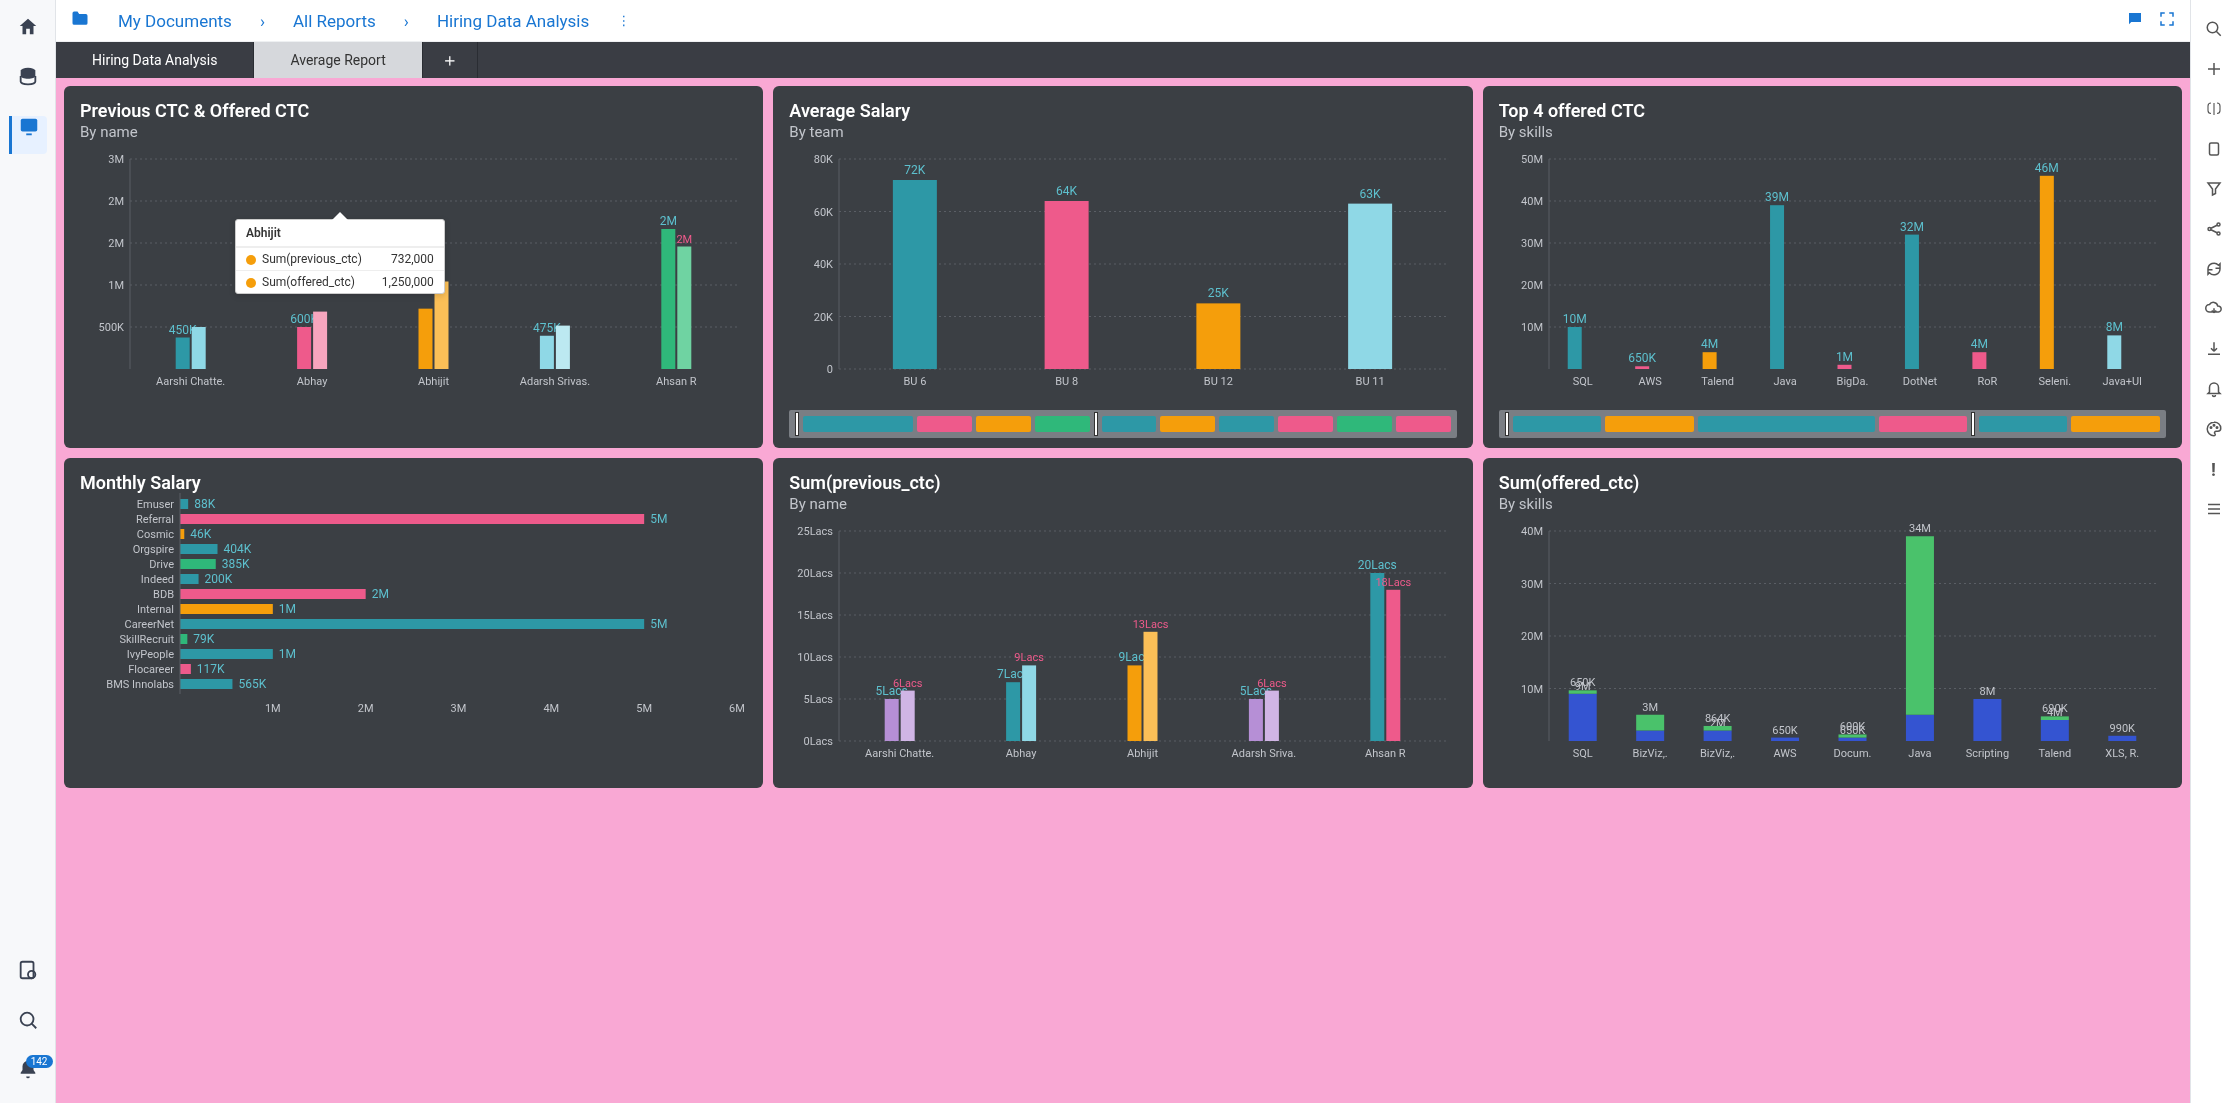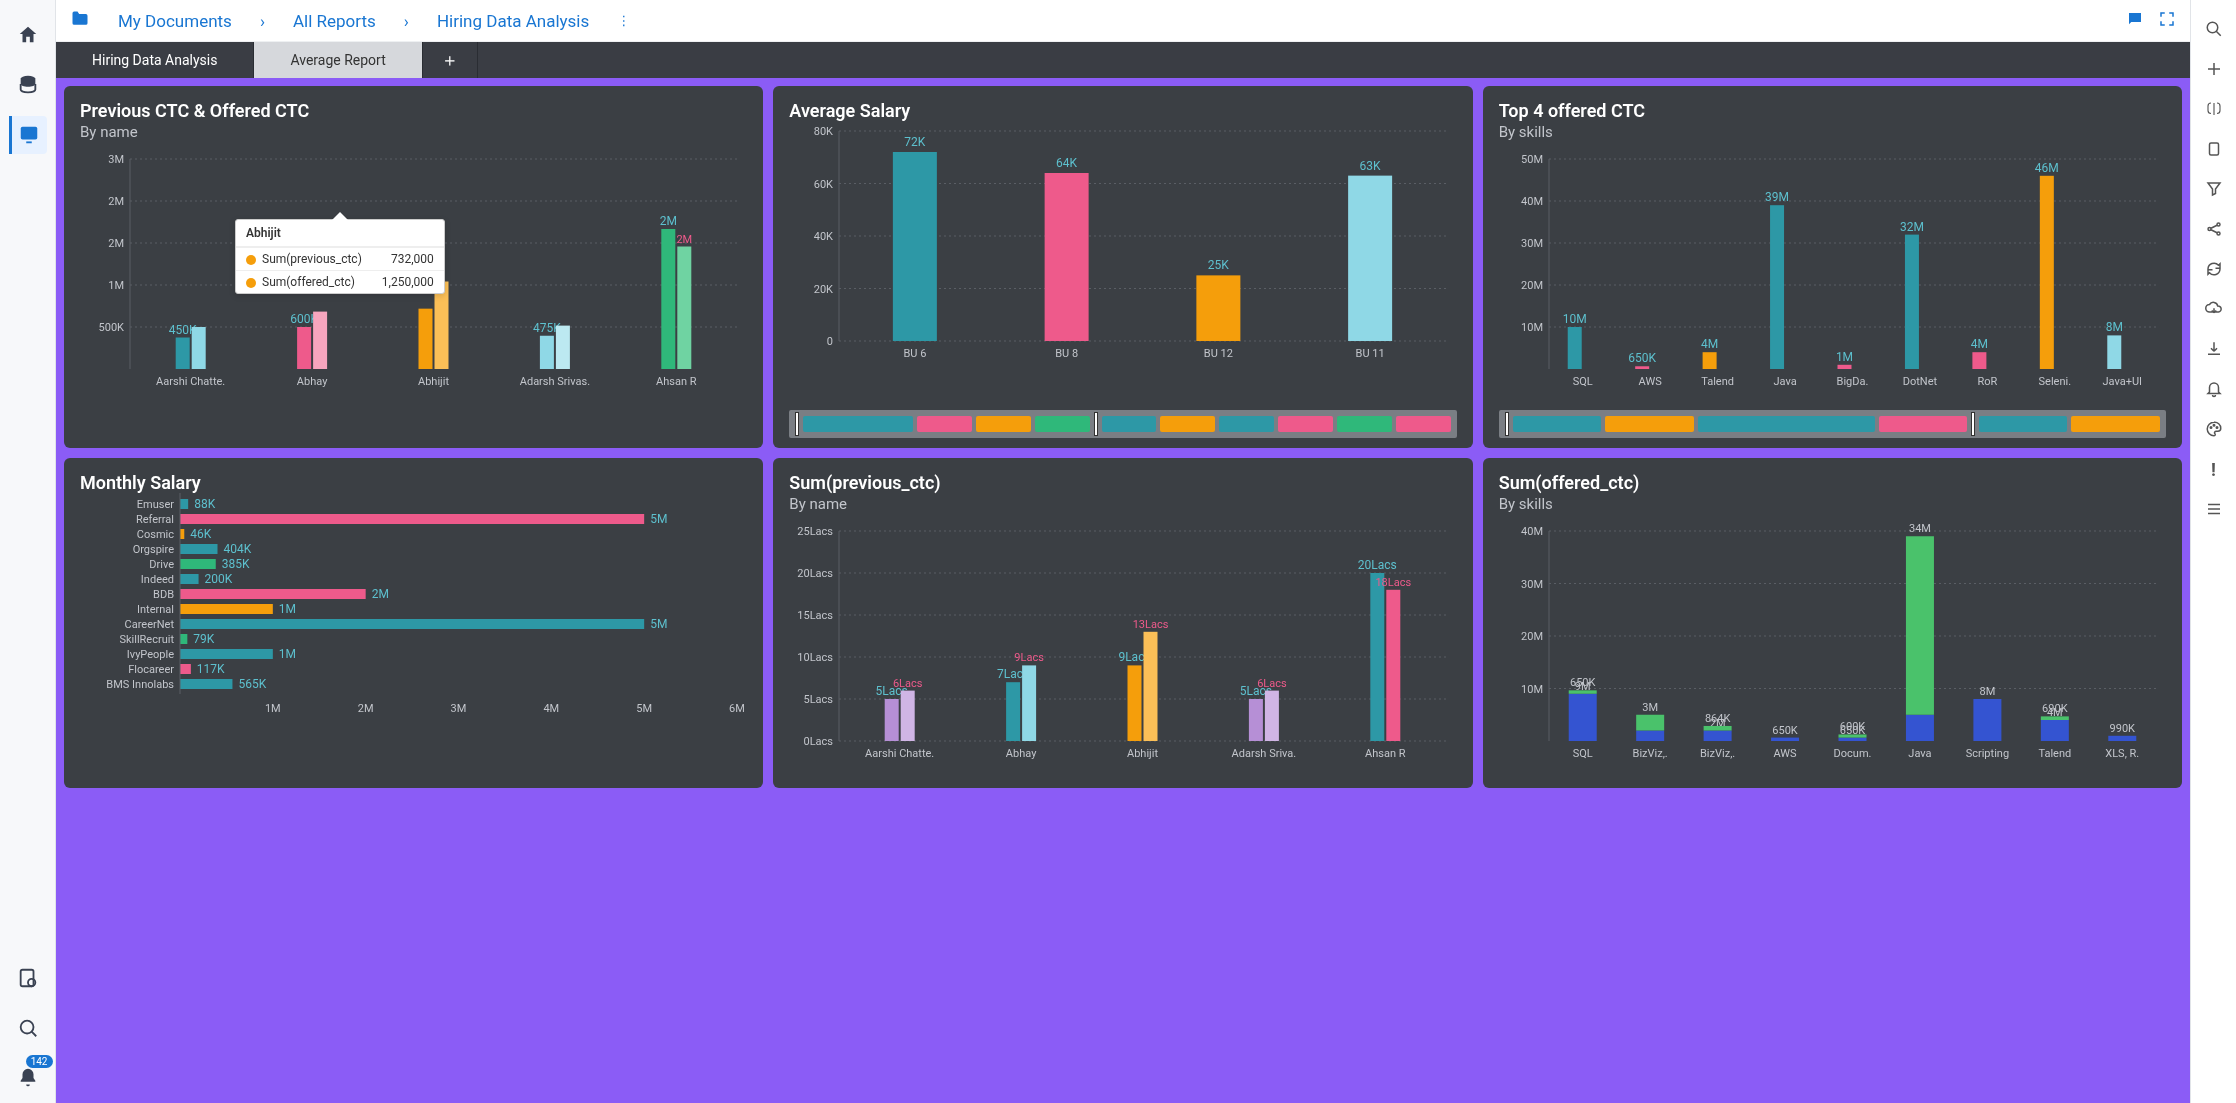--- a/index.html
+++ b/index.html
@@ -1,21 +1,21 @@
 <!DOCTYPE html>
 <html><head>
 <meta charset="utf-8">
 <style>
   * { box-sizing: border-box; margin: 0; padding: 0; font-family: -apple-system, "Segoe UI", Roboto, sans-serif; }
   body { background: #fff; color: #333; font-size: 13px; overflow: hidden; }
   .app { display: flex; height: 100vh; }
 
   
   .left-rail { width: 56px; background: #f7f8fa; border-right: 1px solid #e1e4e8; display: flex; flex-direction: column; align-items: center; padding-top: 10px; }
-  .left-rail .rail-icon { width: 38px; height: 38px; display: flex; align-items: center; justify-content: center; margin: 6px 0; cursor: pointer; border-radius: 4px; color: #3a4252; }
+  .left-rail .rail-icon { width: 38px; height: 38px; display: flex; align-items: flex-start; justify-content: center; margin: 6px 0; cursor: pointer; border-radius: 4px; color: #3a4252; }
   .left-rail .rail-icon.active { background: #e7f1ff; color: #1976d2; border-left: 3px solid #1976d2; border-radius: 0 4px 4px 0; }
   .left-rail .spacer { flex: 1; }
   .rail-icon .badge { position: absolute; top: -4px; right: -6px; background: #1976d2; color: #fff; font-size: 10px; border-radius: 10px; padding: 1px 5px; }
   .rail-icon { position: relative; }
 
   
   .right-rail { width: 46px; background: #fff; border-left: 1px solid #e1e4e8; display: flex; flex-direction: column; align-items: center; padding-top: 18px; gap: 18px; }
   .right-rail .r-icon { width: 22px; height: 22px; display: flex; align-items: center; justify-content: center; cursor: pointer; color: #555; }
 
   
@@ -25,21 +25,21 @@
   .top-crumb .sep { color: #1976d2; font-size: 17px; }
   .top-crumb .folder-icon { color: #1976d2; }
   .top-crumb .crumb-actions { margin-left: auto; display: flex; gap: 14px; color: #1976d2; }
 
   .tab-bar { display: flex; background: #3a3d44; height: 36px; align-items: stretch; }
   .tab { padding: 0 36px; display: flex; align-items: center; color: #fff; font-size: 14px; cursor: pointer; border-right: 1px solid #2a2d33; }
   .tab.inactive-light { background: #d6d8dc; color: #333; }
   .tab.add { padding: 0 18px; font-size: 18px; }
 
   
-  .dashboard-wrap { flex: 1; background: #8b5cf6; padding: 8px; overflow: auto; }
+  .dashboard-wrap { flex: 1; background: #f9a8d4; padding: 8px; overflow: auto; }
   .dash-grid { display: grid; grid-template-columns: 1fr 1fr 1fr; gap: 10px; }
   .card { background: #3b3f44; border-radius: 6px; padding: 14px 16px 10px 16px; color: #e4e6ea; display: flex; flex-direction: column; min-height: 330px; }
   .card-title { font-size: 18px; font-weight: 600; color: #fff; }
   .card-sub { font-size: 15px; color: #c2c5cb; margin-top: 2px; margin-bottom: 8px; }
 
   .chart-zone { flex: 1; position: relative; }
   svg { overflow: visible; }
   .axis-text { fill: #c2c5cb; font-size: 11px; }
   .axis-line, .grid-line { stroke: #5a5e65; stroke-width: 1; }
   .data-label { font-size: 12px; fill: #5dc0ce; }
@@ -183,20 +183,21 @@
                 <text x="596.3000000000001" y="236" text-anchor="middle" class="axis-text">Ahsan R</text>
                 <rect x="581.3000000000001" y="80" width="14" height="140" fill="#2fb87a"></rect>
                 <text x="588.3000000000001" y="76" text-anchor="middle" class="data-label" font-size="11">2M</text>
                 <rect x="597.3000000000001" y="97.49999999999999" width="14" height="122.50000000000001" fill="#6fd3a2"></rect>
                 <text x="604.3000000000001" y="93.49999999999999" text-anchor="middle" class="data-label-pink" font-size="11">2M</text>
               </svg></div>
         </div>
 
         <div class="card">
           <div class="card-title">Average Salary</div>
+          <div class="card-sub">By team</div>
           <div class="chart-zone" id="chart-avg"><svg width="667" height="250">
                 <line x1="50" y1="10" x2="50" y2="220" class="axis-line"></line>
                 <line x1="50" y1="220" x2="657" y2="220" class="grid-line" stroke-dasharray="2,3"></line>
                 <text x="44" y="224" text-anchor="end" class="axis-text">0</text>
                 <line x1="50" y1="167.5" x2="657" y2="167.5" class="grid-line" stroke-dasharray="2,3"></line>
                 <text x="44" y="171.5" text-anchor="end" class="axis-text">20K</text>
                 <line x1="50" y1="115" x2="657" y2="115" class="grid-line" stroke-dasharray="2,3"></line>
                 <text x="44" y="119" text-anchor="end" class="axis-text">40K</text>
                 <line x1="50" y1="62.5" x2="657" y2="62.5" class="grid-line" stroke-dasharray="2,3"></line>
                 <text x="44" y="66.5" text-anchor="end" class="axis-text">60K</text>

